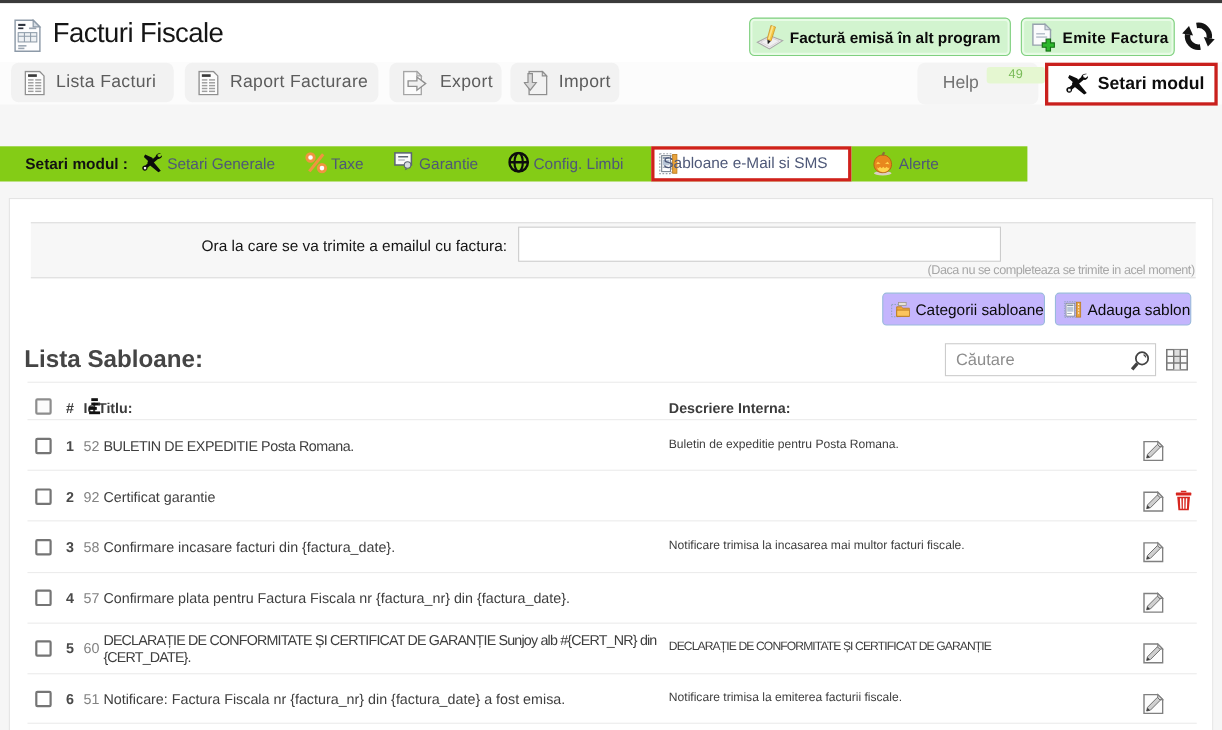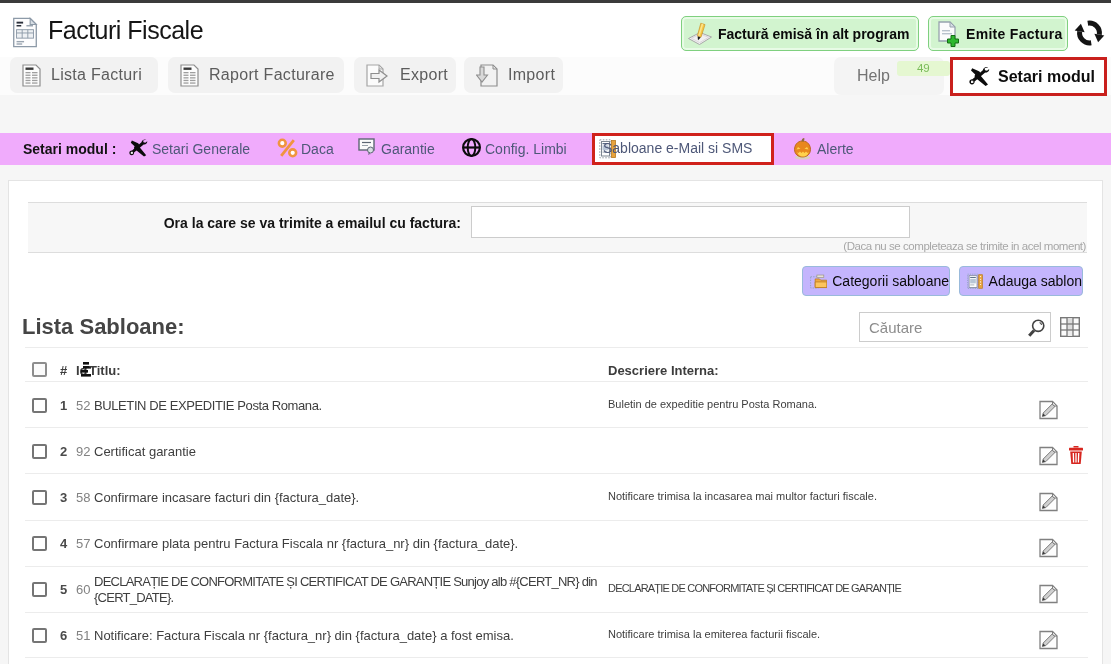--- a/index.html
+++ b/index.html
@@ -7,28 +7,28 @@
 #topstrip{position:absolute;left:0;top:0;width:1111px;height:3px;background:#3b3b3b}
 #header{position:absolute;left:0;top:3px;width:1111px;height:54px;background:#fff}
 #title{position:absolute;left:48px;top:13px;font-size:25px;font-weight:normal;color:#151515;letter-spacing:-.5px}
 .gbtn{position:absolute;height:35px;background:#d2f4cf;border:1px solid #7fd07f;border-radius:5px;display:flex;align-items:center;font-weight:bold;font-size:14px;color:#0a0a0a;box-shadow:inset 0 0 0 2px #e8fbe6;white-space:nowrap}
 .gbtn svg{margin:0 5px 0 5px}
 #tabrow{position:absolute;left:0;top:57px;width:1111px;height:38px;background:#fcfcfc}
 .tab{position:absolute;top:0;height:36px;background:#f2f2f2;border-radius:7px;display:flex;align-items:center;color:#5c5c5c;font-size:16px;letter-spacing:.3px;white-space:nowrap}
 .tab svg{margin:0 10px 0 12px}
 #helptab{position:absolute;top:0;height:38px;background:#f4f4f4;border-radius:7px;display:flex;align-items:center;color:#737373;font-size:16px}
 #setaritab{position:absolute;left:950px;top:0;width:157px;height:39px;background:#fff;border:3px solid #c9201d;display:flex;align-items:center;font-weight:bold;font-size:16px;color:#0d0d0d;white-space:nowrap}
-#subnav{position:absolute;left:0;top:133px;width:1111px;height:32px;background:#f0abfc}
+#subnav{position:absolute;left:0;top:133px;width:934px;height:32px;background:#84cc16}
 #subnav .lbl{position:absolute;left:23px;top:8px;font-size:14px;font-weight:bold;color:#121212}
 .nav{position:absolute;top:8px;font-size:14px;color:#4e5878}
 .navicon{position:absolute;top:5px}
 #redbox{position:absolute;left:592px;top:0;width:182px;height:32px;border:3px solid #d0211b;background:#fff}
 #panel{position:absolute;left:8px;top:180px;width:1095px;height:600px;background:#fff;border:1px solid #e4e4e4}
 #fieldrow{position:absolute;left:19px;top:21px;width:1059px;height:51px;background:#f7f7f7;border-top:1px solid #ddd;border-bottom:1px solid #ddd}
-#fieldlabel{position:absolute;left:0;top:12px;width:433px;text-align:right;font-weight:bold;font-size:14px;color:#141414}
+#fieldlabel{position:absolute;left:0;top:12px;width:433px;text-align:right;font-weight:normal;font-size:14px;color:#141414}
 #fieldinput{position:absolute;left:443px;top:3px;width:439px;height:32px;background:#fff;border:1px solid #ccc}
 #fieldnote{position:absolute;right:1px;top:37px;font-size:11.5px;color:#a7a7a7;letter-spacing:-.45px;white-space:nowrap}
 .bbtn{position:absolute;top:85px;height:30px;background:#c4b5fd;border:1px solid #99badb;border-radius:4px;display:flex;align-items:center;font-size:14px;color:#0a0a0a;white-space:nowrap}
 .bbtn svg{margin:0 5px 0 7px}
 #h2{position:absolute;left:13px;top:133px;font-size:22px;font-weight:bold;color:#454545}
 #search{position:absolute;left:850px;top:131px;width:192px;height:30px;background:#fff;border:1px solid #ccc}
 #search span{position:absolute;left:9px;top:6px;font-size:15px;color:#8d8d8d}
 #search svg{position:absolute;right:4px;top:5px}
 #gridicon{position:absolute;left:1051px;top:136px}
 #hline{position:absolute;left:16px;top:166px;width:1063px;height:1px;background:#ececec}
@@ -178,21 +178,21 @@
       <rect x="2" y="14.7" width="2.3" height="2.3" fill="#f3f3f3"></rect>
     </svg>
   <div class="nav" style="left:152px">Setari Generale</div>
   <svg class="navicon" style="left:277px;top:5px" width="21" height="20" viewBox="0 0 21 20">
       <g stroke="#f09440" fill="#fff">
         <circle cx="5.3" cy="5.2" r="3.4" stroke-width="2.6"></circle>
         <circle cx="15.7" cy="14.8" r="3.4" stroke-width="2.6"></circle>
         <line x1="16.8" y1="2.2" x2="4.2" y2="17.8" stroke-width="2.8"></line>
       </g>
     </svg>
-  <div class="nav" style="left:301px">Daca</div>
+  <div class="nav" style="left:301px">Taxe</div>
   <svg class="navicon" style="left:358px" width="18" height="17" viewBox="0 0 18 17">
       <rect x="1" y="1" width="15" height="11" fill="#fbfbfb" stroke="#5c6673" stroke-width="1.4"></rect>
       <line x1="4" y1="4.5" x2="13" y2="4.5" stroke="#5c6673" stroke-width="1.2"></line>
       <line x1="4" y1="7.5" x2="10" y2="7.5" stroke="#9aa2ab"></line>
       <circle cx="12.5" cy="12" r="3" fill="#d8dde2" stroke="#5c6673"></circle>
       <path d="M11 14 l-1 3 1.5-1 1 1 z" fill="#5c6673"></path>
     </svg>
   <div class="nav" style="left:381px">Garantie</div>
   <svg class="navicon" style="left:462px" width="19" height="19" viewBox="0 0 19 19">
       <circle cx="9.5" cy="9.5" r="8.4" fill="none" stroke="#0d0d0d" stroke-width="2.2"></circle>

